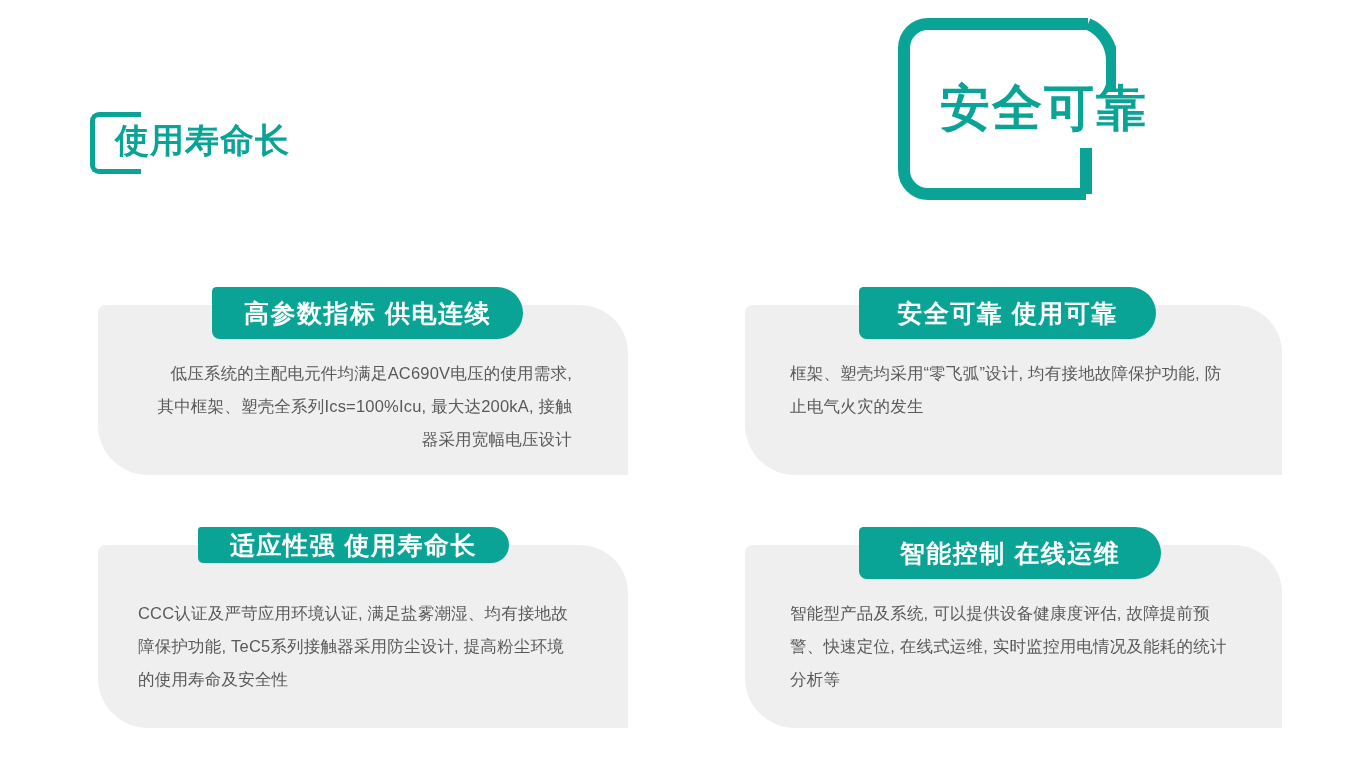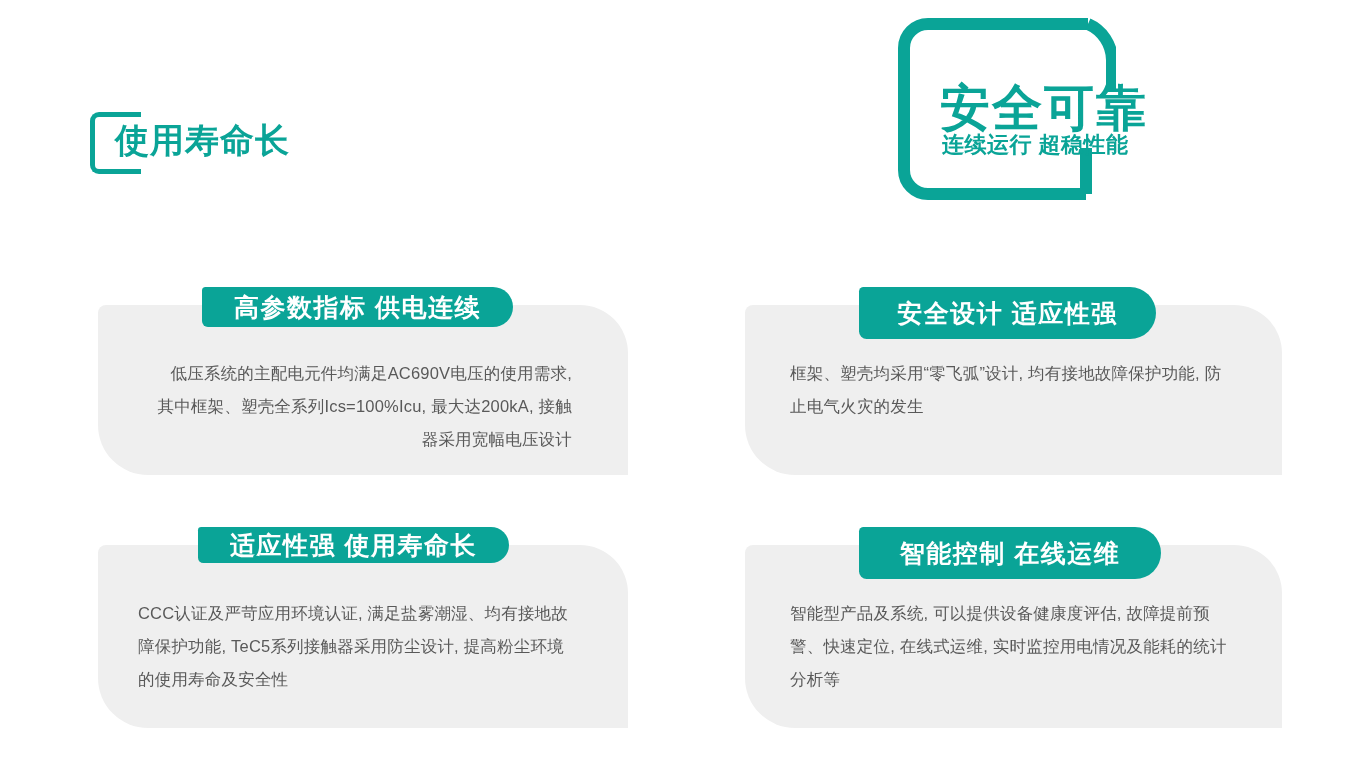--- a/index.html
+++ b/index.html
@@ -119,21 +119,21 @@
   .card-body {
     position: absolute;
     color: #595959;
     font-size: 16.5px;
     line-height: 33px;
     letter-spacing: 0.2px;
   }
 
   
   #card-1 { left: 98px;  top: 305px; width: 530px; height: 170px; }
-  #badge-1 { left: 202px; top: 287px; width: 311px; height: 40px; }
+  #badge-1 { left: 212px; top: 287px; width: 311px; height: 52px; }
   #body-1 { left: 152px; top: 357px; width: 420px; text-align: right; }
 
   
   #card-2 { left: 745px; top: 305px; width: 537px; height: 170px; }
   #badge-2 { left: 859px; top: 287px; width: 297px; height: 52px; }
   #body-2 { left: 790px; top: 357px; width: 440px; }
 
   
   #card-3 { left: 98px;  top: 545px; width: 530px; height: 183px; }
   #badge-3 { left: 198px; top: 527px; width: 311px; height: 36px; }
@@ -152,32 +152,31 @@
   <div id="page-title-text">使用寿命长</div>
 </div>
 
 <div id="logo-block">
   <svg id="logo-frame-svg" width="218" height="182" viewBox="0 0 218 182">
     <path d="M 190 6 L 30 6 A 24 24 0 0 0 6 30 L 6 152 A 24 24 0 0 0 30 176 L 188 176" fill="none" stroke="#0AA497" stroke-width="12" stroke-linecap="butt"></path>
     <path d="M 190 6 A 40 40 0 0 1 214 42 L 214 72" fill="none" stroke="#0AA497" stroke-width="12" stroke-linecap="butt"></path>
     <path d="M 188 176 L 188 130" fill="none" stroke="#0AA497" stroke-width="12" stroke-linecap="butt"></path>
   </svg>
   <div id="logo-main-text">安全可靠</div>
-  <div id="logo-sub-text">连续运行 超稳性能</div>
 </div>
 
 <div class="card" id="card-1"></div>
 <div class="card-badge" id="badge-1">
   <span class="card-badge-label">高参数指标 供电连续</span>
 </div>
 <div class="card-body" id="body-1">低压系统的主配电元件均满足AC690V电压的使用需求, 其中框架、塑壳全系列Ics=100%Icu, 最大达200kA, 接触器采用宽幅电压设计</div>
 
 <div class="card" id="card-2"></div>
 <div class="card-badge" id="badge-2">
-  <span class="card-badge-label">安全设计 适应性强</span>
+  <span class="card-badge-label">安全可靠 使用可靠</span>
 </div>
 <div class="card-body" id="body-2">框架、塑壳均采用“零飞弧”设计, 均有接地故障保护功能, 防止电气火灾的发生</div>
 
 <div class="card" id="card-3"></div>
 <div class="card-badge" id="badge-3">
   <span class="card-badge-label">适应性强 使用寿命长</span>
 </div>
 <div class="card-body" id="body-3">CCC认证及严苛应用环境认证, 满足盐雾潮湿、均有接地故障保护功能, TeC5系列接触器采用防尘设计, 提高粉尘环境的使用寿命及安全性</div>
 
 <div class="card" id="card-4"></div>

